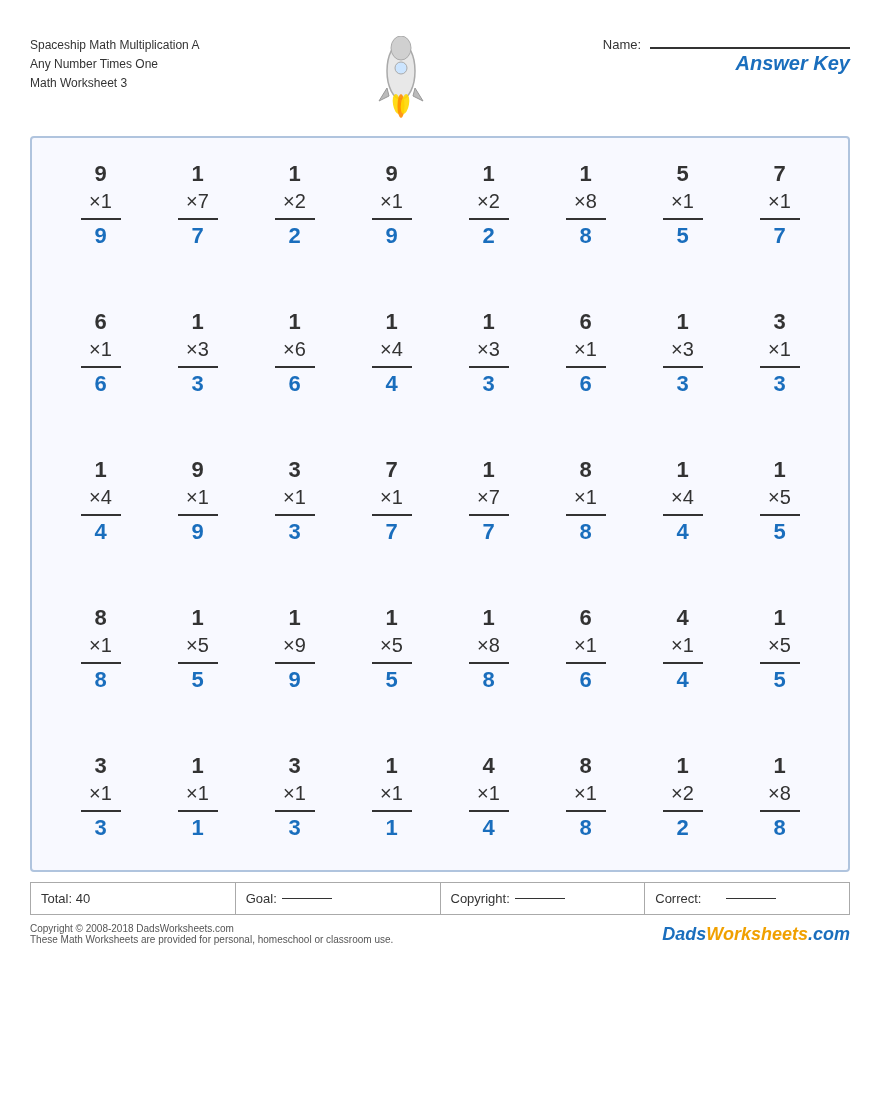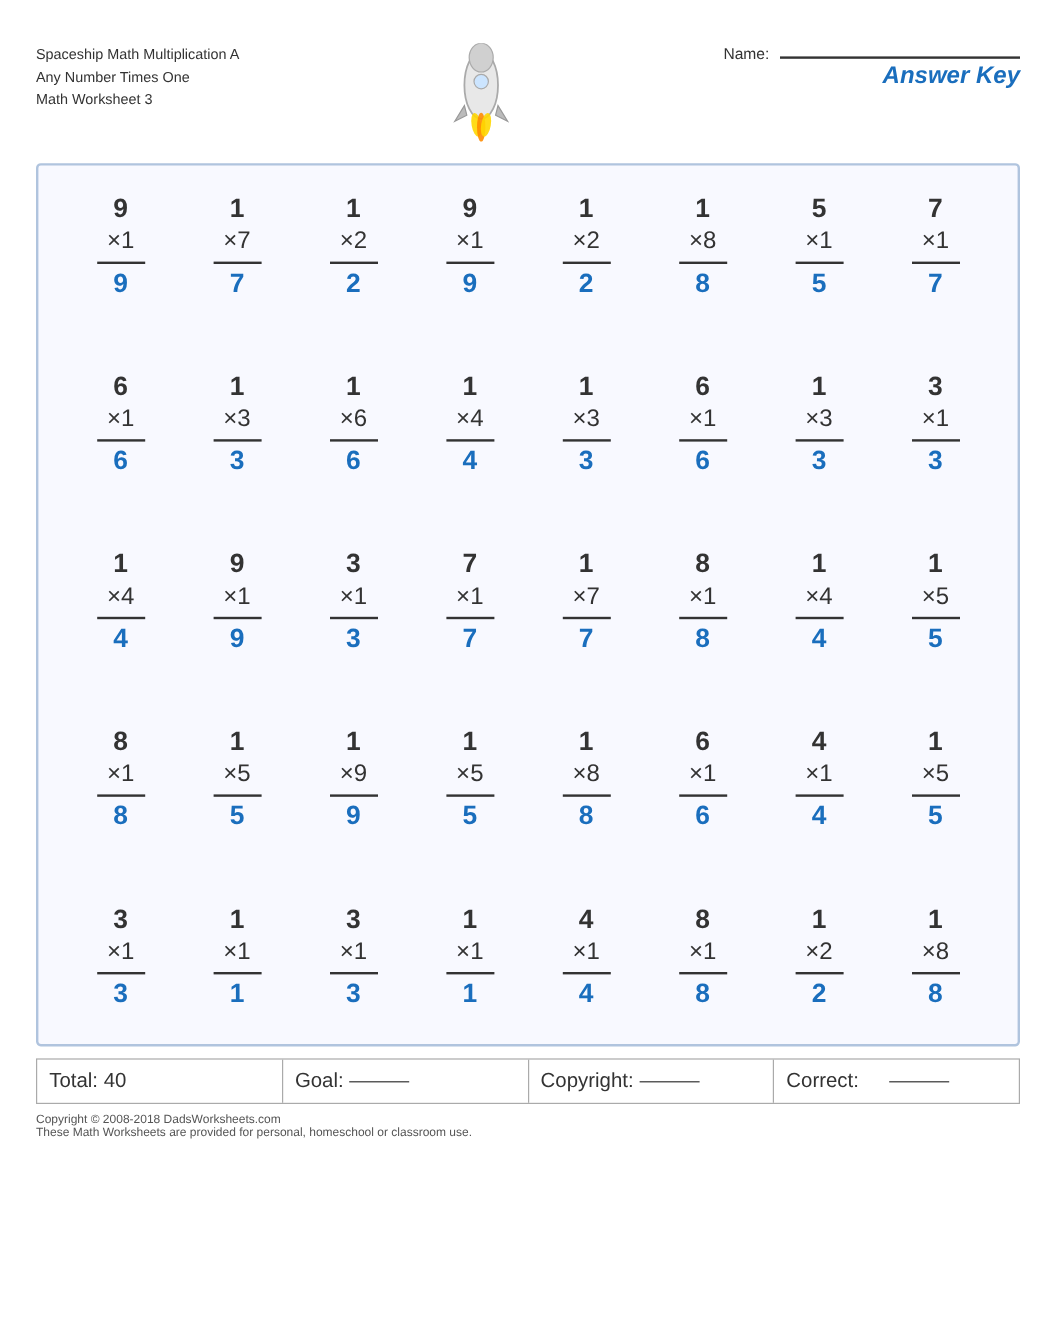--- a/index.html
+++ b/index.html
@@ -110,21 +110,21 @@
     }
     .footer-bar {
       border: 1px solid #aaa;
       display: flex;
       margin-top: 8px;
     }
     .footer-cell {
       flex: 1;
       border-right: 1px solid #aaa;
       padding: 8px 10px;
-      font-size: 17px;
+      font-size: 13px;
       color: #333;
       display: flex;
       align-items: center;
     }
     .footer-cell:last-child {
       border-right: none;
       gap: 20px;
     }
     .footer-underline {
       border-bottom: 1px solid #333;
@@ -458,15 +458,18 @@
       <span>Correct:</span>
       <span class="footer-underline"></span>
     </div>
   </div>
 
   <div class="copyright">
     <div>
       <div>Copyright © 2008-2018 DadsWorksheets.com</div>
       <div>These Math Worksheets are provided for personal, homeschool or classroom use.</div>
     </div>
+    <div class="brand">
+      <span style="color:#1a6ebd;">Dads</span><span style="color:#f0a000; font-style:italic;">Worksheets</span><span style="color:#1a6ebd;">.com</span>
+    </div>
   </div>
 
 </div>
 
 </body></html>

